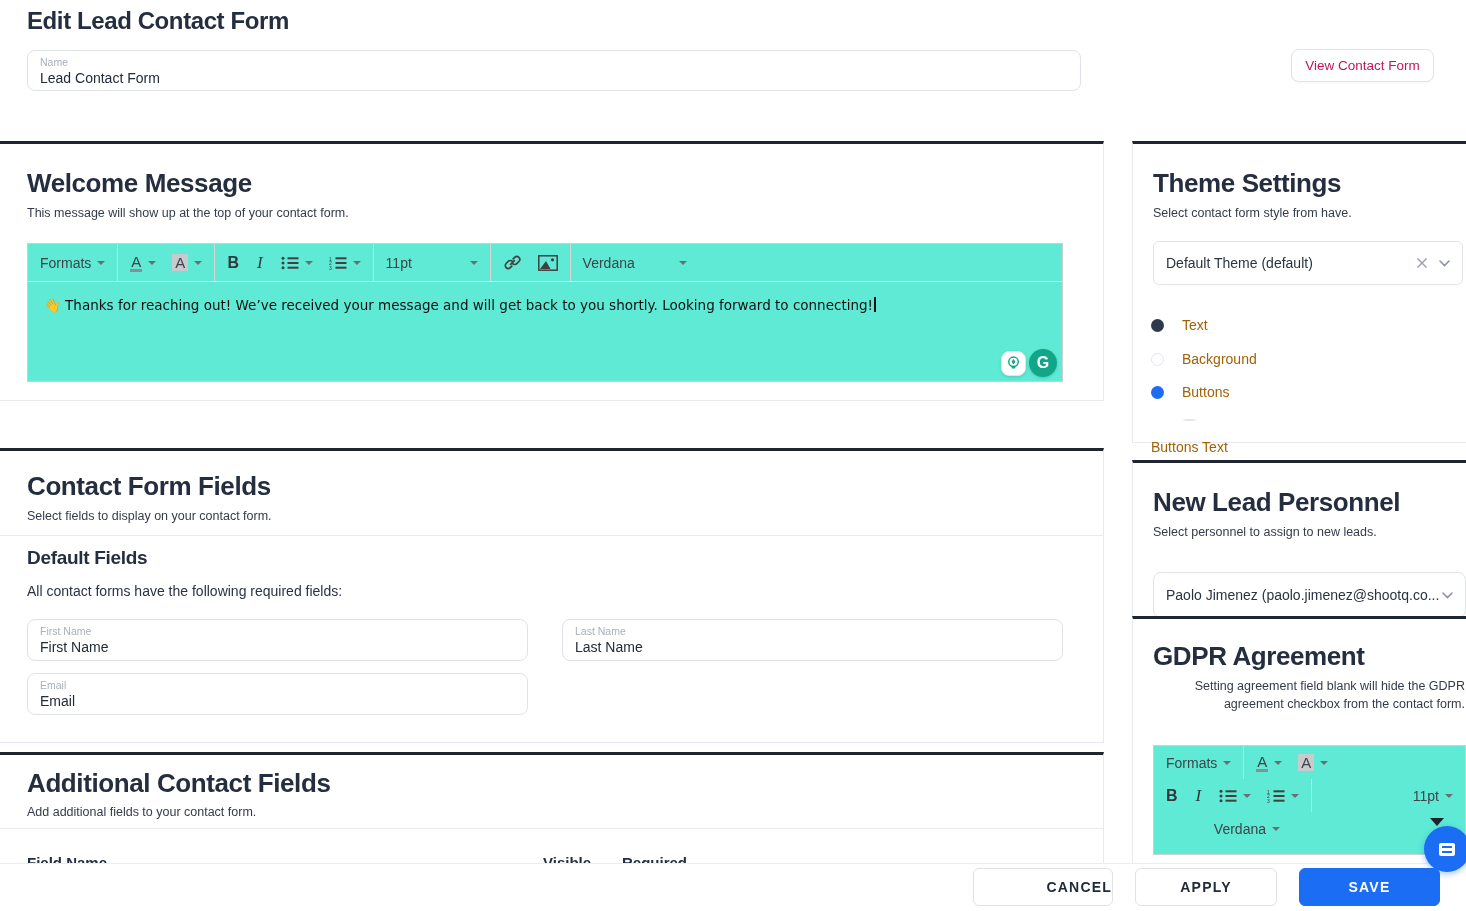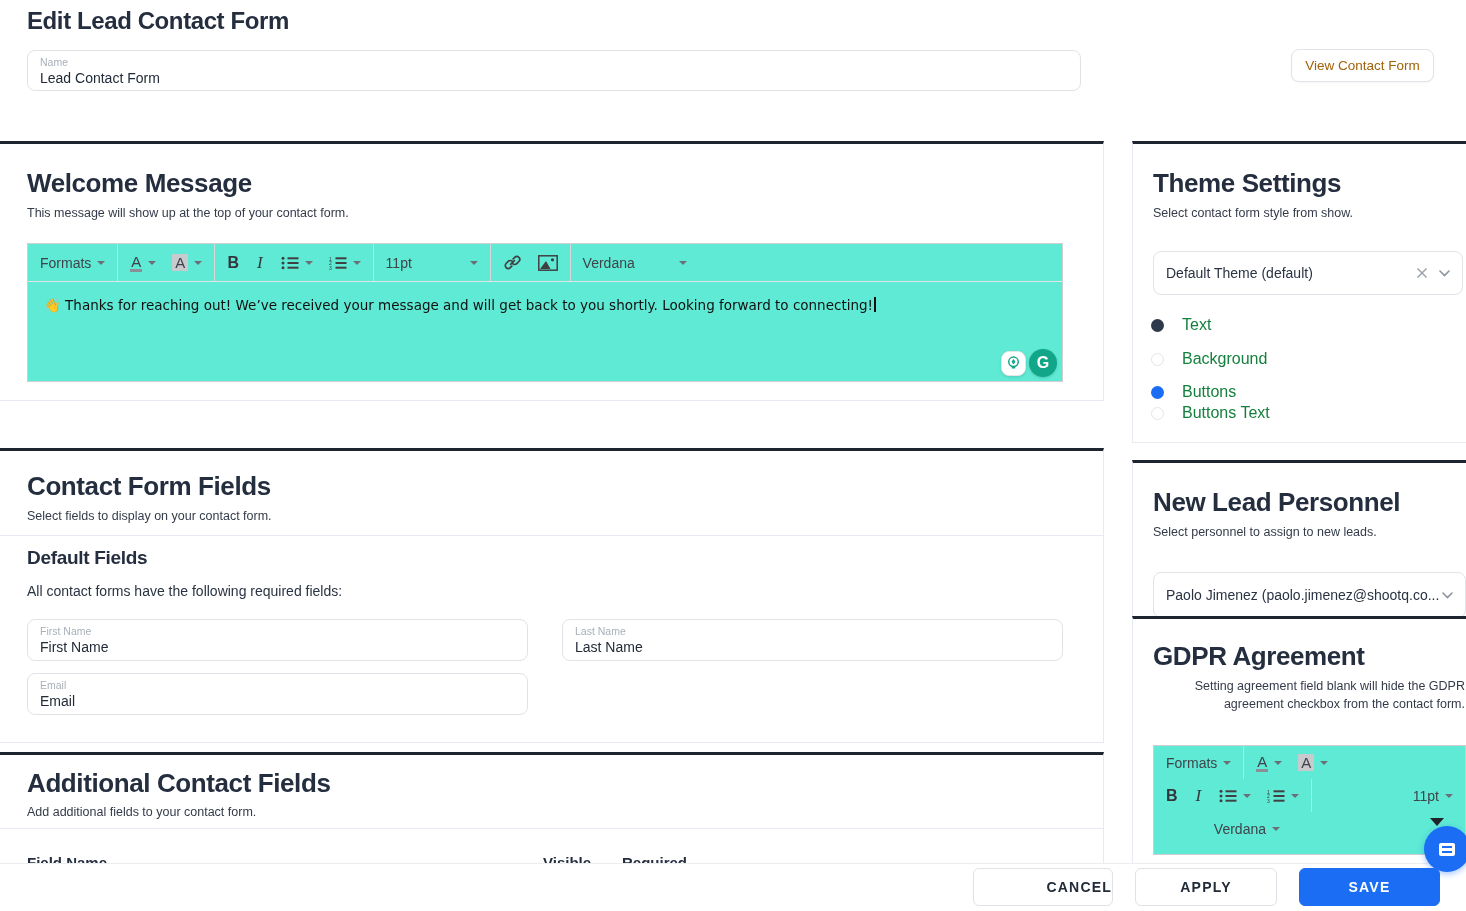--- a/index.html
+++ b/index.html
@@ -57,21 +57,21 @@
   .gram-g { width:28px; height:28px; border-radius:50%; background:#12a689; color:#fff; font-weight:700;
             font-size:16px; display:flex; align-items:center; justify-content:center;
             box-shadow:0 1px 3px rgba(0,0,0,.15); }
 
   
   .swatch-row { position:absolute; left:18px; display:flex; align-items:center; gap:18px; height:20px; cursor:pointer; }
   .swatch { width:13px; height:13px; border-radius:50%; }
   .sw-dark  { background:#2e394b; }
   .sw-blue  { background:#1b6ef3; }
   .sw-empty { background:#fff; border:1px solid #e2e5ea; }
-  .swatch-label { font-size:16px; color:#15803d; }
+  .swatch-label { font-size:14px; color:#a16207; }
 
   
   .footer { position:absolute; left:0; top:863px; width:1466px; height:48px; background:#fff;
             border-top:1px solid #ecedef; z-index:6; }
   .f-btn { position:absolute; top:4px; height:38px; border-radius:6px; display:flex; align-items:center;
            justify-content:center; font-weight:700; font-size:14px; letter-spacing:1.2px; cursor:pointer; }
   .f-btn.plain { background:#fff; border:1px solid #dfe2e7; color:#222b38; }
   .f-btn.blue  { background:#1b6ef3; border:1px solid #1b6ef3; color:#fff; }
 
   
@@ -95,21 +95,21 @@
 <div class="frame">
 
   <div class="abs h-page" style="left:27px; top:7px;">Edit Lead Contact Form</div>
 
   <div class="field-box" style="left:27px; top:50px; width:1054px; height:41px;">
     <span class="field-label">Name</span>
     <span class="field-value">Lead Contact Form</span>
   </div>
 
   <div class="btn-outline" style="left:1291px; top:49px; width:143px; height:33px;">
-    <span style="font-size:13.5px; color:#a16207;">View Contact Form</span>
+    <span style="font-size:13.5px; color:#be185d;">View Contact Form</span>
   </div>
 
   <div class="card main" style="top:141px; height:260px;">
     <div class="abs h-sec" style="left:27px; top:24px;">Welcome Message</div>
     <div class="abs sub-txt" style="left:27px; top:62px;">This message will show up at the top of your contact form.</div>
 
     <div class="editor" style="left:27px; top:99px; width:1036px; height:139px;">
       <div class="tb">
         <div class="tb-item">
           <span>Formats</span>
@@ -222,23 +222,23 @@
     <div class="abs h-sec" style="left:27px; top:13px;">Additional Contact Fields</div>
     <div class="abs sub-txt" style="left:27px; top:50px;">Add additional fields to your contact form.</div>
     <div class="divider-h" style="top:73px;"></div>
     <div class="abs" style="left:27px; top:99px; font-size:15px; font-weight:700; color:#242e3f;">Field Name</div>
     <div class="abs" style="left:543px; top:99px; font-size:15px; font-weight:700; color:#242e3f;">Visible</div>
     <div class="abs" style="left:622px; top:99px; font-size:15px; font-weight:700; color:#242e3f;">Required</div>
   </div>
 
   <div class="card side" style="top:141px; height:302px;">
     <div class="abs h-sec" style="left:20px; top:24px;">Theme Settings</div>
-    <div class="abs sub-txt" style="left:20px; top:62px;">Select contact form style from show.</div>
-
-    <div class="select-box" style="left:20px; top:107px; width:310px; height:44px;">
+    <div class="abs sub-txt" style="left:20px; top:62px;">Select contact form style from have.</div>
+
+    <div class="select-box" style="left:20px; top:97px; width:310px; height:44px;border-radius:6px;">
       <span class="val">Default Theme (default)</span>
       <svg width="14" height="14" viewBox="0 0 14 14" stroke="#9aa1ab" stroke-width="1.4" style="margin-right:10px;">
           <path d="M2.5 2.5 L11.5 11.5"></path>
           <path d="M11.5 2.5 L2.5 11.5"></path>
         </svg>
       <svg width="11" height="7" viewBox="0 0 11 7" fill="none" stroke="#8e959e" stroke-width="1.6" stroke-linecap="round">
           <path d="M1 1 L5.5 5.5 L10 1"></path>
         </svg>
     </div>
 
@@ -247,21 +247,21 @@
       <span class="swatch-label">Text</span>
     </div>
     <div class="swatch-row" style="top:205px;">
       <span class="swatch sw-empty"></span>
       <span class="swatch-label">Background</span>
     </div>
     <div class="swatch-row" style="top:238px;">
       <span class="swatch sw-blue"></span>
       <span class="swatch-label">Buttons</span>
     </div>
-    <div class="swatch-row" style="top:259px;">
+    <div class="swatch-row" style="top:275px;flex-direction:column;">
       <span class="swatch sw-empty"></span>
       <span class="swatch-label">Buttons Text</span>
     </div>
   </div>
 
   <div class="card side" style="top:460px; height:170px;">
     <div class="abs h-sec" style="left:20px; top:24px;">New Lead Personnel</div>
     <div class="abs sub-txt" style="left:20px; top:62px;">Select personnel to assign to new leads.</div>
     <div class="select-box" style="left:20px; top:109px; width:313px; height:46px;">
       <span class="val">Paolo Jimenez (paolo.jimenez@shootq.co...</span>

